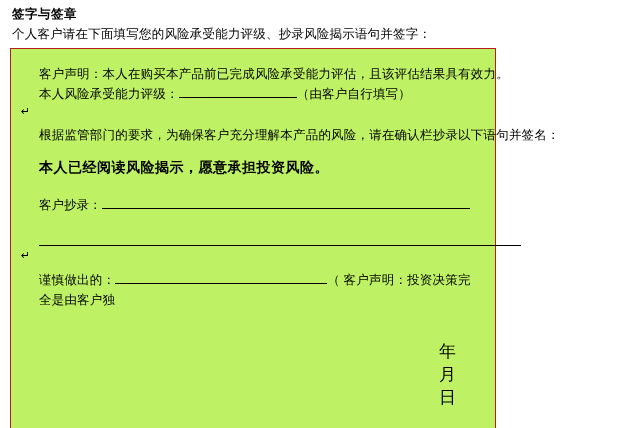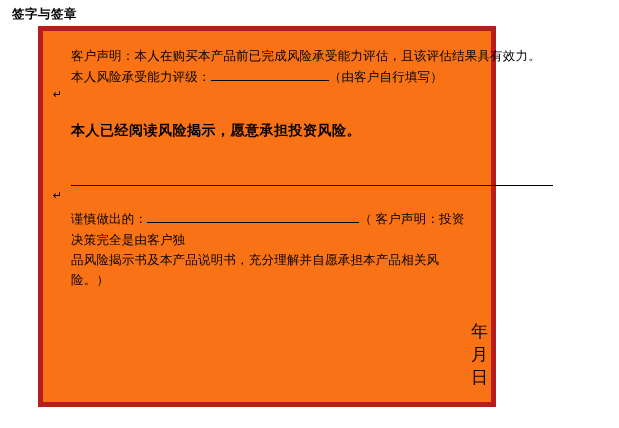--- a/index.html
+++ b/index.html
@@ -31,27 +31,26 @@
     letter-spacing: 0.5px;
   }
   .subheading {
     font-family: "Liberation Sans", "DejaVu Sans", sans-serif;
     font-size: 12.5px;
     line-height: 1.3;
     margin: 0 0 5px 2px;
     letter-spacing: 0.2px;
   }
   .box {
-    border: 5px solid #b91c1c;
+    border: 1px solid #b91c1c;
     height: 381px;
     box-sizing: border-box;
     position: relative;
     padding: 0;
-    background: #f97316;
-    margin-left: 28px;
+    background: #bef264;
   }
   .inner {
     padding: 16px 14px 0 28px;
     font-family: "Liberation Sans", "DejaVu Sans", sans-serif;
     font-size: 12.5px;
   }
   .line {
     line-height: 1.55;
     white-space: nowrap;
     letter-spacing: 0.2px;
@@ -109,57 +108,63 @@
   }
   .date-row span { margin-right: 34px; }
   .date-row span:last-child { margin-right: 0; }
 </style>
 </head>
 <body>
 
 <div class="page">
 
   <div class="heading">签字与签章</div>
+  <div class="subheading">个人客户请在下面填写您的风险承受能力评级、抄录风险揭示语句并签字：</div>
 
   <div class="box">
     <div class="inner">
 
       <div class="line">
         <span>客户声明：本人在购买本产品前已完成风险承受能力评估，且该评估结果具有效力。</span>
       </div>
 
       <div class="line">
         <span>本人风险承受能力评级：</span><span class="fill-under u-short"></span><span>（由客户自行填写）</span>
       </div>
 
       <div class="ret-left">↵</div>
 
       <div class="spacer-sm"></div>
 
+      <div class="line">
+        <span>根据监管部门的要求，为确保客户充分理解本产品的风险，请在确认栏抄录以下语句并签名：</span>
+      </div>
 
       <div class="spacer-md"></div>
 
       <div class="bigline">本人已经阅读风险揭示，愿意承担投资风险。</div>
 
       <div class="spacer-lg"></div>
 
+      <div class="copy-row">
+        <span>客户抄录：</span><span class="fill-under u-copy"></span>
+      </div>
 
       <div class="blank-row">
         <span class="fill-under u-full"></span>
       </div>
 
       <div class="ret-left">↵</div>
 
       <div class="spacer-sm"></div>
 
       <div class="sign-wrap">
         <div class="sign-block">
           <span>谨慎做出的：</span><span class="fill-under u-sign"></span><span class="note-indent">（ 客户声明：投资决策完全是由客户独</span>
         </div>
-        <div class="sign-block">品风险揭示书及本产品说明书，充分理解并自愿承担本产品相关风险。）</div>
       </div>
 
       <div class="date-row">
         <span>年</span>
         <span>月</span>
         <span>日</span>
       </div>
 
     </div>
   </div>

